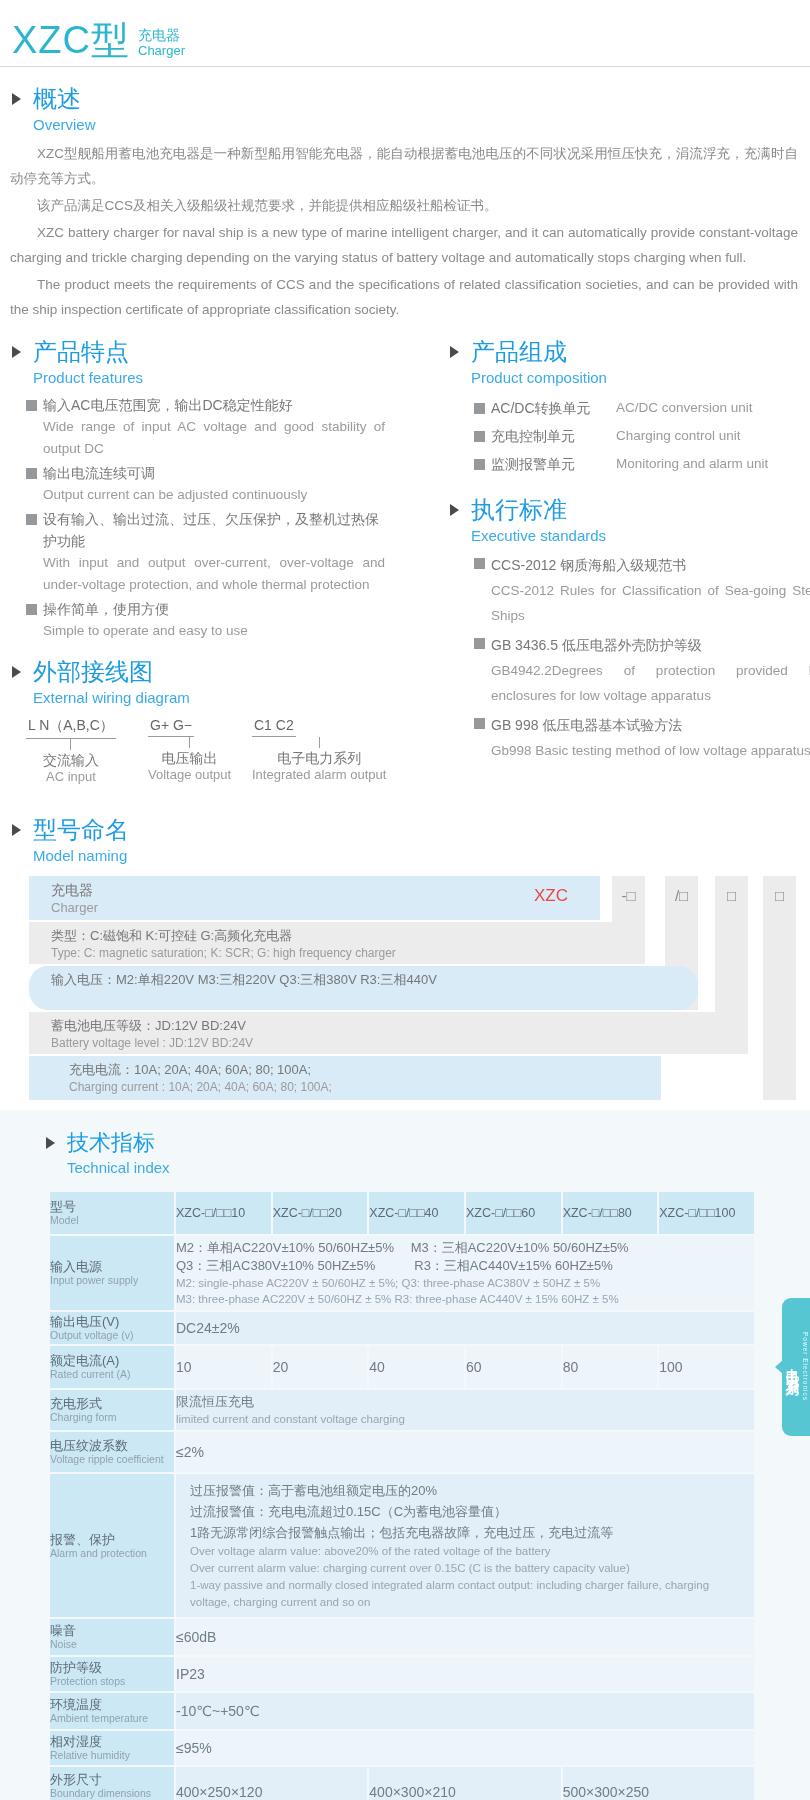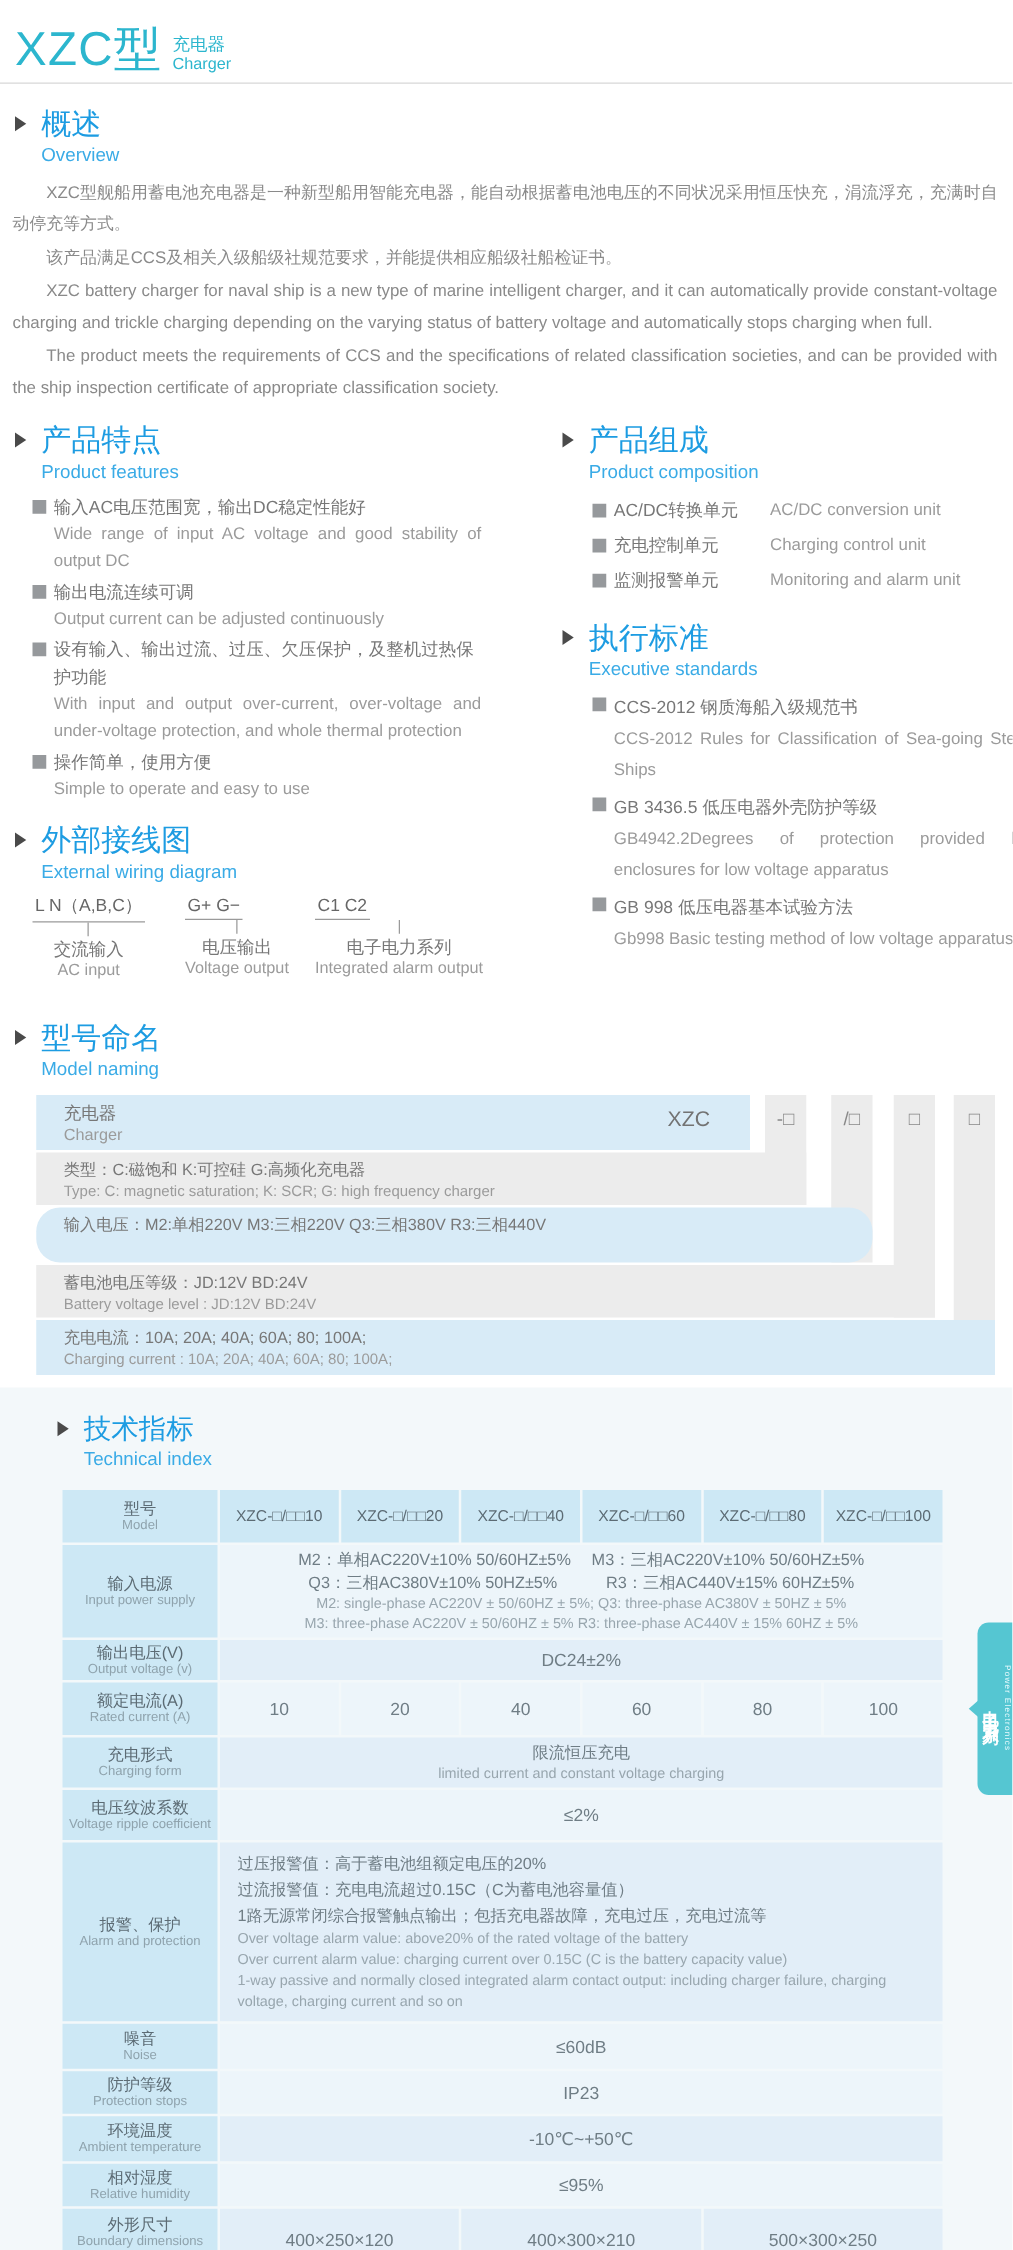--- a/index.html
+++ b/index.html
@@ -65,34 +65,34 @@
 
   
   .naming{margin-top:10px;}
   .nm-diagram{position:relative;margin:12px 0 0 29px;width:767px;height:224px;}
   .strip{position:absolute;top:0;width:33px;background:#ececec;}
   .nrow{position:absolute;left:0;}
   .nr1{top:0;height:44px;width:571px;background:#d8ebf7;}
   .nr2{top:46px;height:42px;width:616px;background:#ececec;}
   .nr3{top:90px;height:44px;width:669px;background:#d8ebf7;border-radius:19px;}
   .nr4{top:136px;height:42px;width:719px;background:#ececec;}
-  .nr5{top:180px;height:44px;width:767px;background:#d8ebf7;}
+  .nr5{top:180px;height:44px;width:614px;background:#d8ebf7;padding-left:18px;}
   .nrow .pad{padding:5px 0 0 22px;}
   .nm-prod-cn{font-size:14px;color:#777;line-height:18px;}
   .nm-prod-en{font-size:13px;color:#9b9b9b;line-height:17px;}
   .nm-cn{font-size:13px;color:#777;line-height:18px;white-space:nowrap;}
   .nm-en{font-size:12px;color:#9b9b9b;line-height:16px;white-space:nowrap;}
-  .xzc{position:absolute;left:505px;top:10px;font-size:17px;color:#737373;}
+  .xzc{position:absolute;left:505px;top:10px;font-size:17px;color:#ef4444;}
   .code{position:absolute;top:11px;width:33px;text-align:center;font-size:15px;color:#888;}
 
   
   .tech-panel{margin-top:10px;background:#f3f8fa;padding:18px 0 0 0;min-height:760px;}
   .tech-head{margin-left:46px;}
   .spec-table{border-collapse:separate;border-spacing:2px;margin:14px 0 0 48px;width:708px;table-layout:fixed;}
-  .spec-table td{padding:0;vertical-align:middle;text-align:center;}
+  .spec-table td{padding:0;vertical-align:middle;text-align:left;}
   .lbl{background:#cde8f5;}
   .lbl .lc{font-size:13px;color:#5c6b74;line-height:15px;}
   .lbl .le{font-size:10.5px;color:#8fa3ad;line-height:13px;}
   .rowL{background:#edf5fa;}
   .rowD{background:#e2eef8;}
   .hd{background:#cde8f5;font-size:12.5px;color:#5c6b74;}
   .val{font-size:14px;color:#6f7d85;}
   .cellpad{padding:2px 6px;}
   .tl-cn{font-size:13px;color:#6f7d85;line-height:18px;white-space:nowrap;}
   .tl-en{font-size:11.5px;color:#98a6ae;line-height:16px;white-space:nowrap;}

